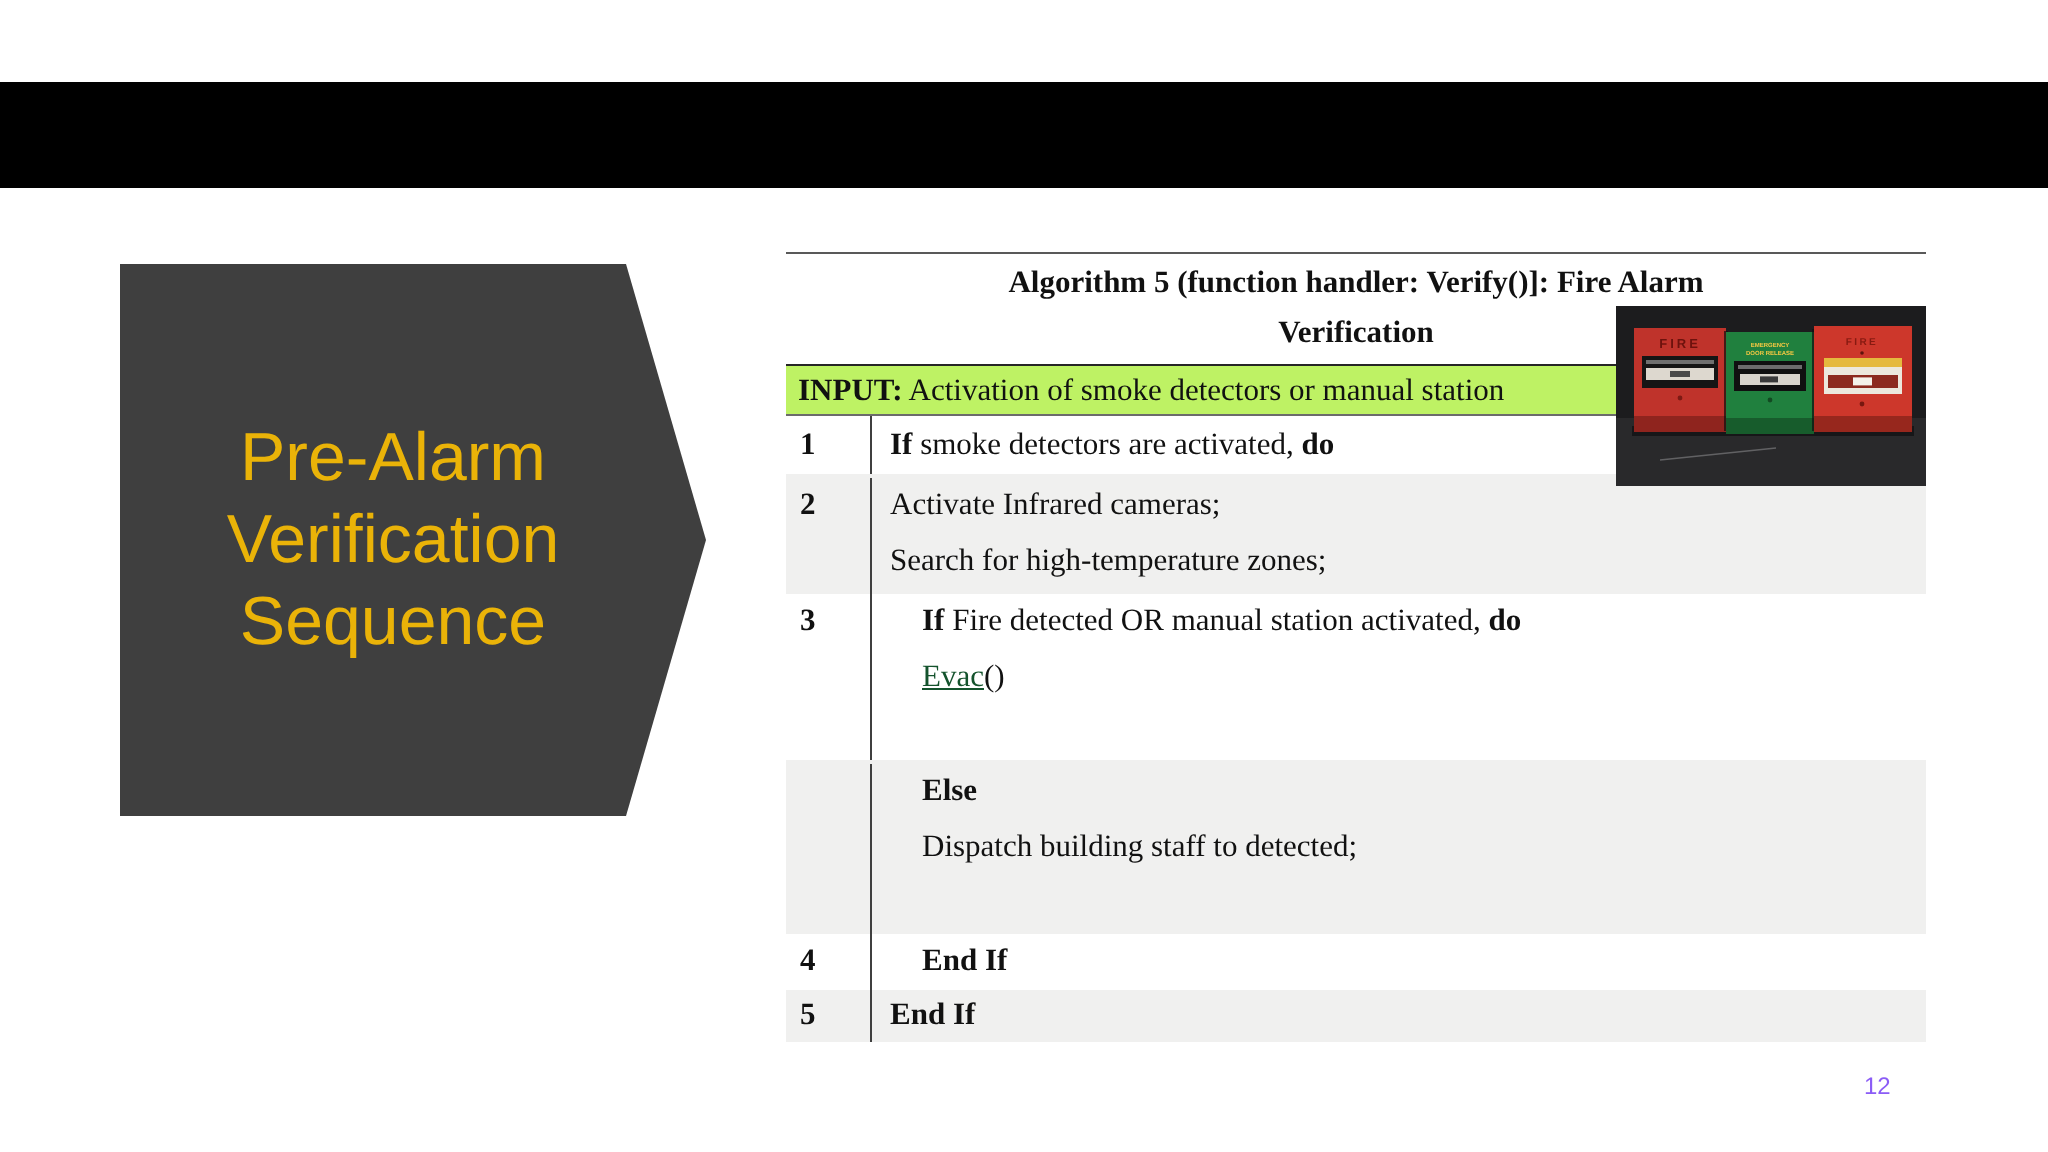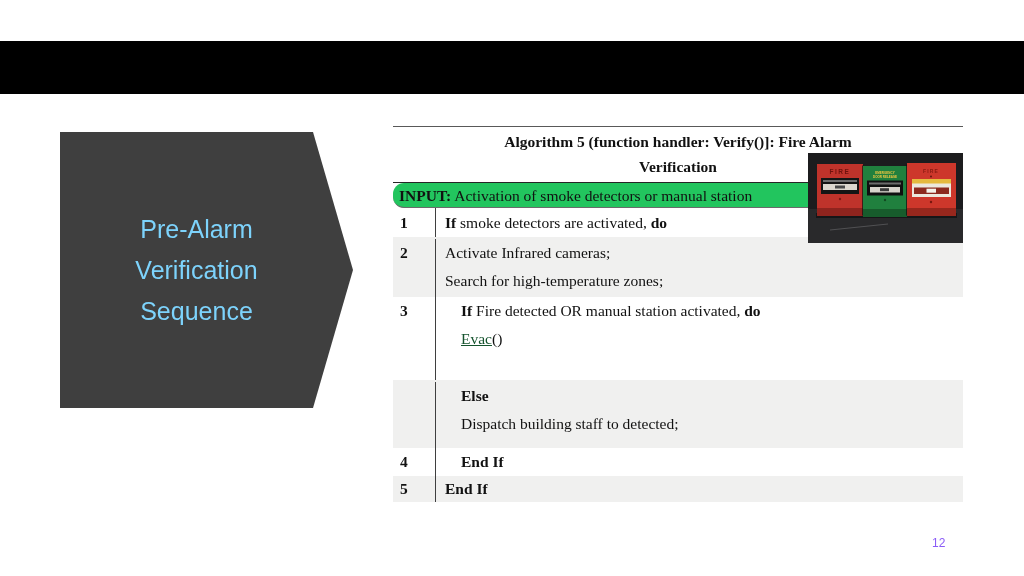--- a/index.html
+++ b/index.html
@@ -7,40 +7,40 @@
          font-family:"Liberation Sans", sans-serif;}
 
   
   .banner{position:absolute;left:0;top:41px;width:1024px;height:53px;background:#000000;}
 
   
   .arrow{position:absolute;left:60px;top:132px;width:293px;height:276px;background:#3f3f3f;
          clip-path:polygon(0 0,253px 0,100% 50%,253px 100%,0 100%);
          display:flex;flex-direction:column;align-items:center;justify-content:center;
          padding-right:20px;box-sizing:border-box;}
-  .arrow .al{color:#7dd3fc;font-size:25px;line-height:41px;font-weight:400;
+  .arrow .al{color:#eab308;font-size:34px;line-height:41px;font-weight:400;
              font-family:"Liberation Sans", sans-serif;text-align:center;}
 
   
   .alg{position:absolute;left:393px;top:126px;width:570px;
        font-family:"Liberation Serif", serif;font-size:15.5px;color:#111;}
   .alg-title{border-top:1px solid #595959;border-bottom:1px solid #262626;height:55px;
              display:flex;flex-direction:column;justify-content:space-evenly;
              text-align:center;font-weight:bold;}
-  .input-row{height:25px;line-height:25px;background:#22c55e;border-bottom:1px solid #6b6b6b;
-             padding-left:6px;box-sizing:border-box;border-radius:11px;}
+  .input-row{height:25px;line-height:25px;background:#bef264;border-bottom:1px solid #6b6b6b;
+             padding-left:6px;box-sizing:border-box;}
   .alg-row{display:flex;overflow:hidden;box-sizing:border-box;}
   .alg-row .num{width:43px;min-width:43px;border-right:1px solid #3f3f3f;padding-left:7px;
                 font-weight:bold;box-sizing:border-box;line-height:28px;}
   .alg-row .cnt{flex:1;padding-left:9px;}
   .alg-row.ind .cnt{padding-left:25px;}
   .cnt .line{line-height:28px;white-space:pre-wrap;}
   .g{background:#f0f0ef;}
   .h29{height:29px}.h60{height:60px;padding-top:2px}.h83{height:83px}
-  .h87{height:68px;padding-top:2px}.h28{height:28px}.h26{height:26px}
+  .h87{height:87px;padding-top:2px}.h28{height:28px}.h26{height:26px}
   .h26 .num,.h26 .line{line-height:26px;}
   .h29 .num,.h29 .line{line-height:29px;}
   a.evac{color:#14532d;text-decoration:underline;cursor:pointer;}
 
   
   .photo{position:absolute;left:808px;top:153px;width:155px;height:90px;z-index:5;}
 
   
   .pageno{position:absolute;left:932px;top:536px;font-size:12px;color:#8b5cf6;
           font-family:"Liberation Sans", sans-serif;}

